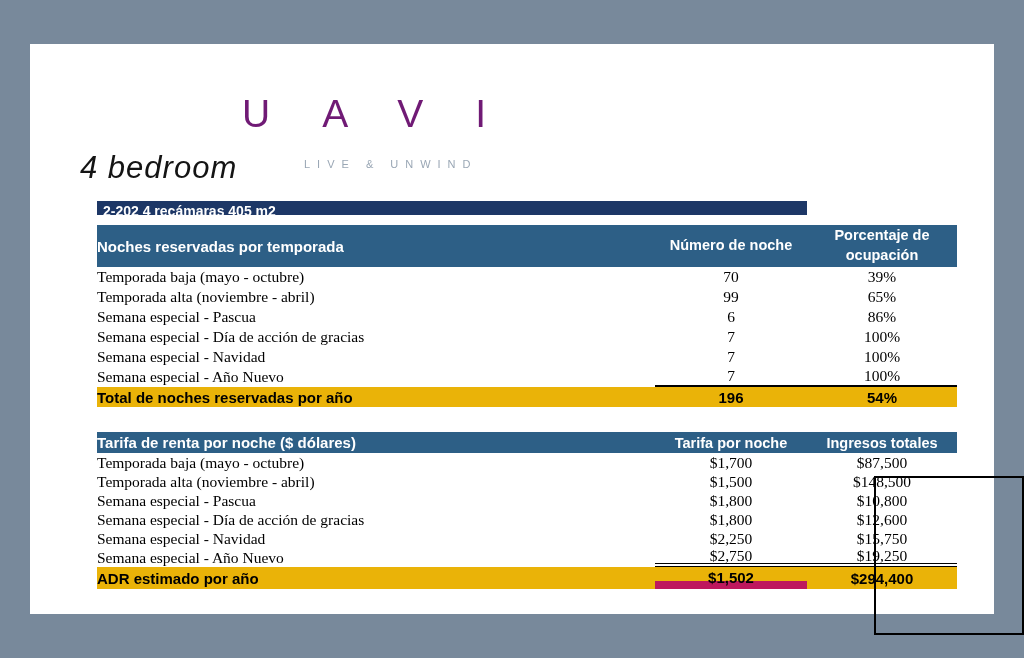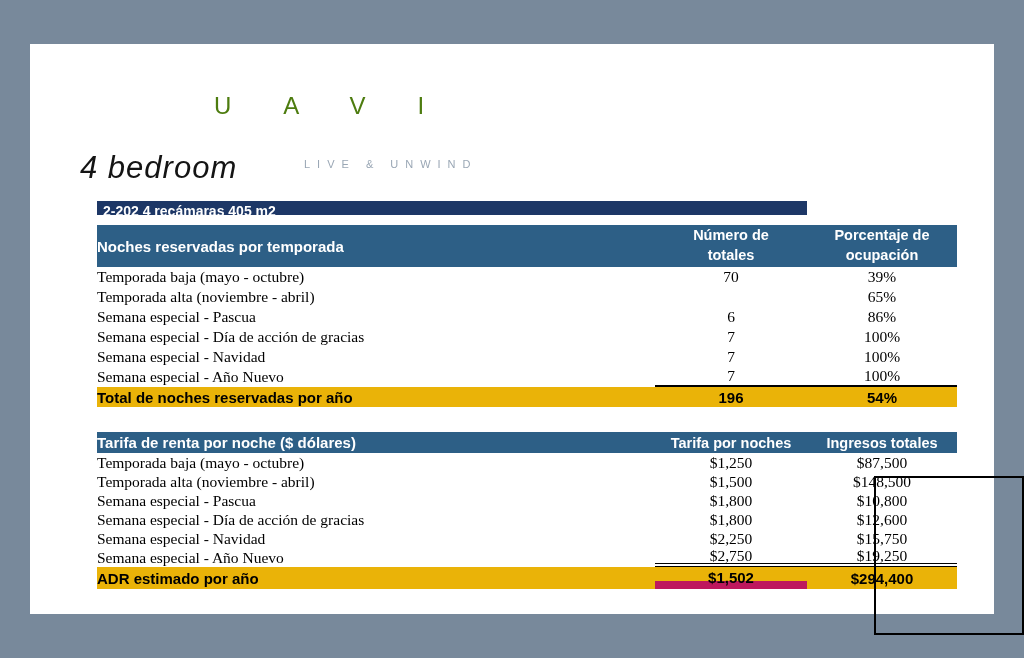--- a/index.html
+++ b/index.html
@@ -10,22 +10,22 @@
     position:relative;
     overflow:hidden;
   }
   .page {
     position:absolute; left:30px; top:44px;
     width:964px; height:570px;
     background:#ffffff;
   }
   
   .logo {
-    position:absolute; left:184px; top:48px;
-    font-size:24px; color:#4d7c0f;
+    position:absolute; left:212px; top:48px;
+    font-size:39px; color:#701a75;
     letter-spacing:52px; font-weight:400;
     white-space:nowrap;
   }
   .page-title {
     position:absolute; left:50px; top:106px;
     font-size:31px; font-style:italic; font-weight:400;
     color:#141414; letter-spacing:1px;
   }
   .tagline {
     position:absolute; left:274px; top:114px;
@@ -90,35 +90,36 @@
   <div class="logo">UAVI</div>
   <div class="page-title">4 bedroom</div>
   <div class="tagline">LIVE &amp; UNWIND</div>
 
   <div class="banner">2-202 4 recámaras 405 m2</div>
 
   <div class="tbl t1">
     <div class="tbl-head row">
       <div class="c1">Noches reservadas por temporada</div>
       <div class="num-wrap">
-        <div class="c2">Número de totales</div>
+        <div class="c2">Número de noche</div>
         <div class="c3">Porcentaje de ocupación</div>
       </div>
     </div>
 
     <div class="row data-row">
       <div class="c1">Temporada baja (mayo - octubre)</div>
       <div class="num-wrap">
           <div class="c2">70</div>
           <div class="c3">39%</div>
         </div>
     </div>
     <div class="row data-row">
       <div class="c1">Temporada alta (noviembre - abril)</div>
       <div class="num-wrap">
+          <div class="c2">99</div>
           <div class="c3">65%</div>
         </div>
     </div>
     <div class="row data-row">
       <div class="c1">Semana especial - Pascua</div>
       <div class="num-wrap">
           <div class="c2">6</div>
           <div class="c3">86%</div>
         </div>
     </div>
@@ -150,29 +151,29 @@
           <div class="c2">196</div>
           <div class="c3">54%</div>
         </div>
     </div>
   </div>
 
   <div class="tbl t2">
     <div class="tbl-head row">
       <div class="c1">Tarifa de renta por noche ($ dólares)</div>
       <div class="num-wrap">
-        <div class="c2">Tarifa por noches</div>
+        <div class="c2">Tarifa por noche</div>
         <div class="c3">Ingresos totales</div>
       </div>
     </div>
 
     <div class="row data-row">
       <div class="c1">Temporada baja (mayo - octubre)</div>
       <div class="num-wrap">
-          <div class="c2">$1,250</div>
+          <div class="c2">$1,700</div>
           <div class="c3">$87,500</div>
         </div>
     </div>
     <div class="row data-row">
       <div class="c1">Temporada alta (noviembre - abril)</div>
       <div class="num-wrap">
           <div class="c2">$1,500</div>
           <div class="c3">$148,500</div>
         </div>
     </div>

